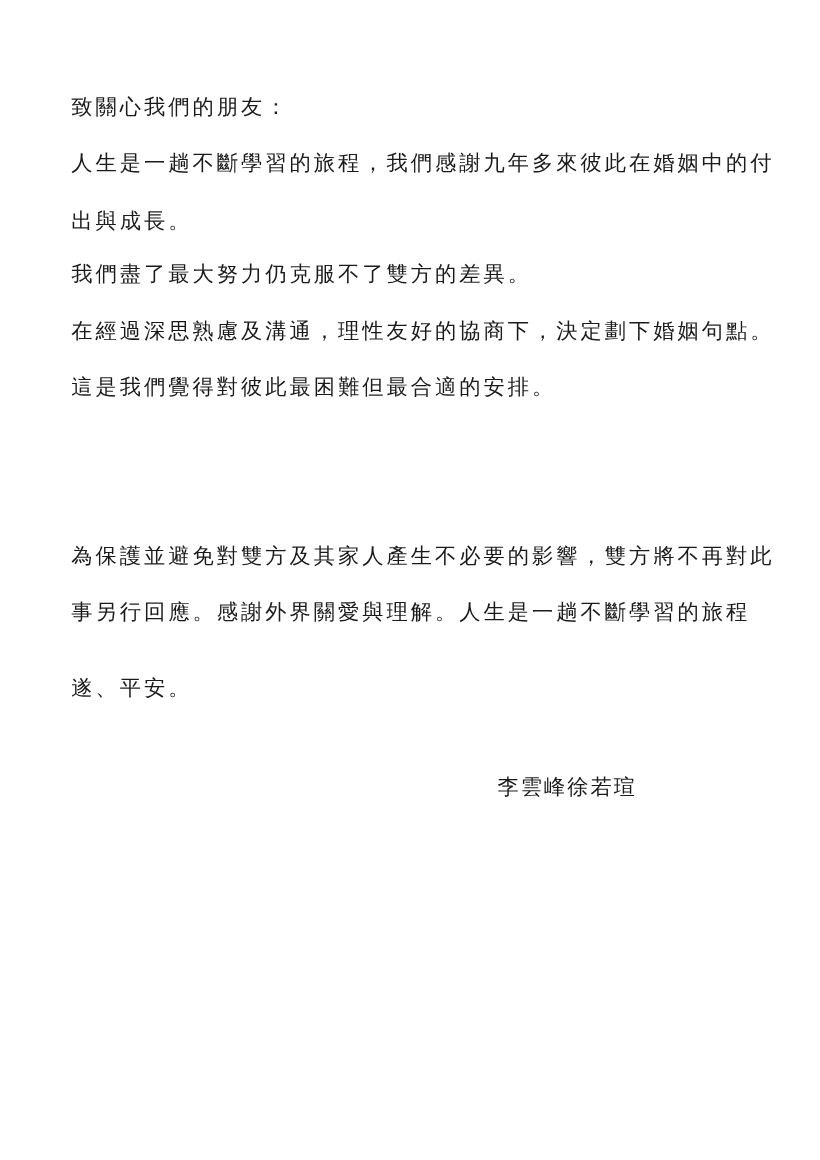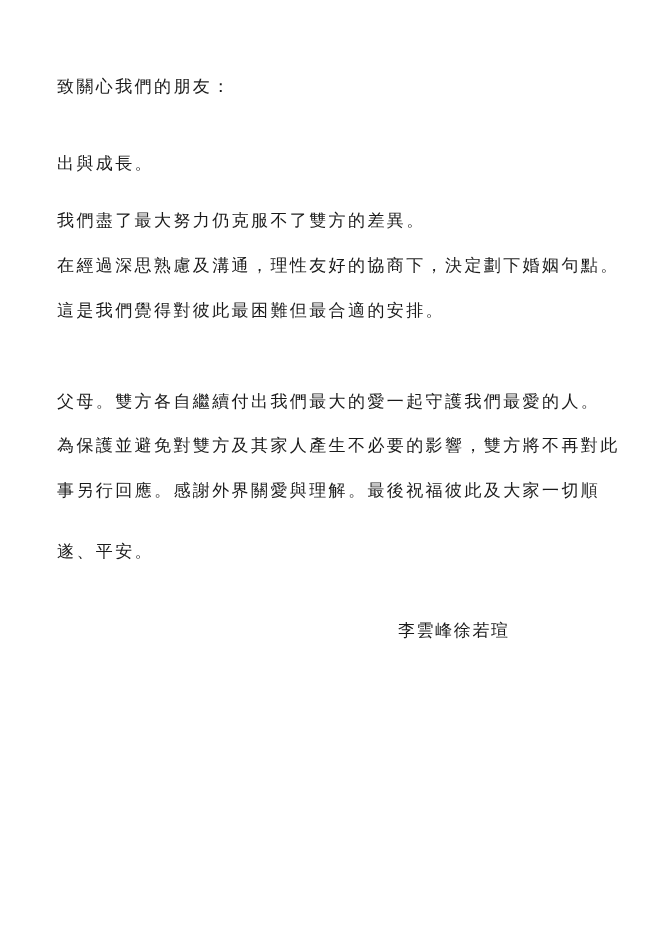--- a/index.html
+++ b/index.html
@@ -41,25 +41,25 @@
     }
     .signature .name + .name {
       margin-left: 0;
     }
   </style>
 </head>
 <body>
 
 <div class="page">
   <div class="line" style="top:75px;">致關心我們的朋友：</div>
-  <div class="line" style="top:152px;">出與成長。</div>
+  <div class="line" style="top:120px;">人生是一趟不斷學習的旅程，我們感謝九年多來彼此在婚姻中的付</div>
+  <div class="line" style="top:166px;">出與成長。</div>
   <div class="line" style="top:209px;">我們盡了最大努力仍克服不了雙方的差異。</div>
   <div class="line" style="top:254px;">在經過深思熟慮及溝通，理性友好的協商下，決定劃下婚姻句點。</div>
   <div class="line" style="top:299px;text-align:right;">這是我們覺得對彼此最困難但最合適的安排。</div>
-  <div class="line" style="top:390px;">父母。雙方各自繼續付出我們最大的愛一起守護我們最愛的人。</div>
   <div class="line" style="top:434px;text-align:right;">為保護並避免對雙方及其家人產生不必要的影響，雙方將不再對此</div>
-  <div class="line" style="top:479px;">事另行回應。感謝外界關愛與理解。最後祝福彼此及大家一切順</div>
+  <div class="line" style="top:479px;">事另行回應。感謝外界關愛與理解。人生是一趟不斷學習的旅程</div>
   <div class="line" style="top:524px;margin-top:16px;">遂、平安。</div>
 
   <div class="signature">
     <span class="name">李雲峰</span><span class="name">徐若瑄</span>
   </div>
 </div>
 
 </body></html>

